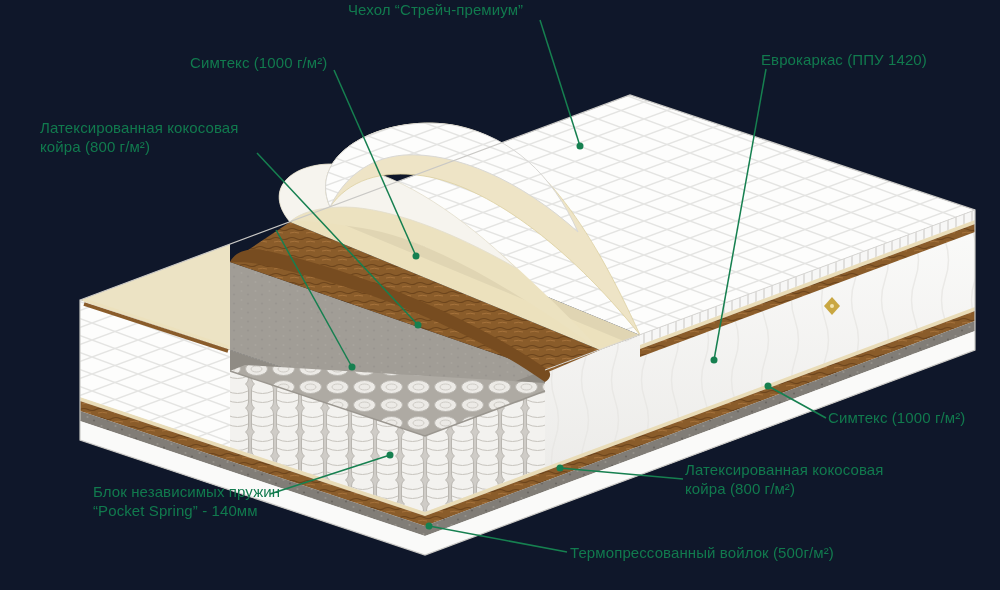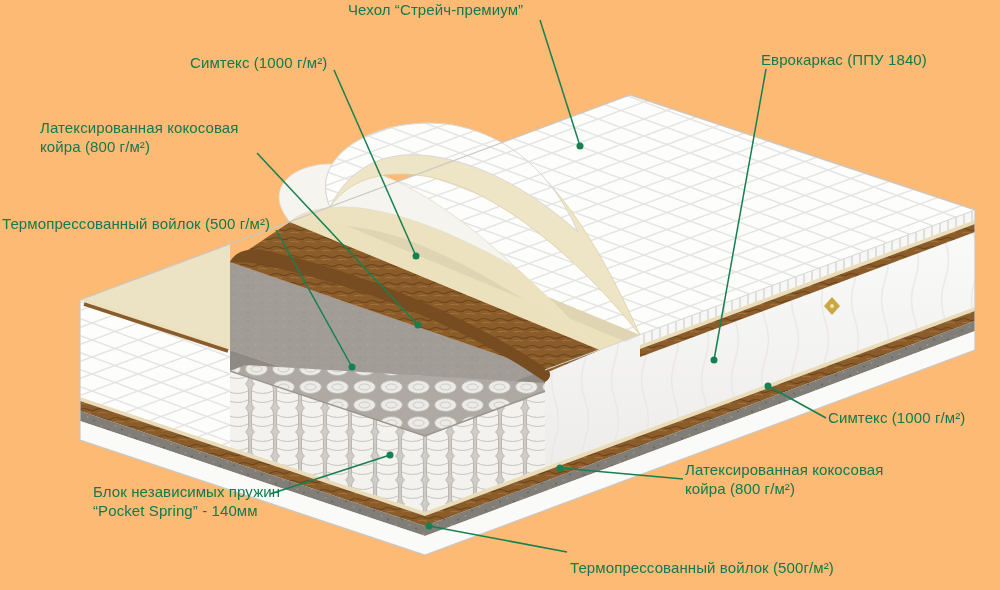--- a/index.html
+++ b/index.html
@@ -1,16 +1,16 @@
 <!DOCTYPE html>
 <html><head>
 <meta charset="utf-8">
 <style>
   html,body{margin:0;padding:0;background:#ffffff;}
-  .stage{position:relative;width:1000px;height:590px;background:#fdba74;overflow:hidden;
+  .stage{position:relative;width:1000px;height:590px;background:#0f172a;overflow:hidden;
          font-family:"Liberation Sans",sans-serif;}
   .stage svg{position:absolute;left:0;top:0;}
   .label{position:absolute;font-size:15px;line-height:1.25;color:#117a4e;
          white-space:pre-line;letter-spacing:.1px;}
   .leaders{pointer-events:none;}
 </style>
 </head>
 <body>
 
 <div class="stage">
@@ -155,22 +155,21 @@
       <circle cx="560" cy="468" r="3.5"></circle>
       <circle cx="429" cy="526" r="3.5"></circle>
       <circle cx="390" cy="455" r="3.5"></circle>
     </g>
   </svg>
 
   <div class="label" style="left:348px;top:1px;">Чехол “Стрейч-премиум”</div>
   <div class="label" style="left:190px;top:54px;">Симтекс (1000 г/м²)</div>
   <div class="label" style="left:40px;top:119px;width:240px;">Латексированная кокосовая
 койра (800 г/м²)</div>
-  <div class="label" style="left:2px;top:215px;">Термопрессованный войлок (500 г/м²)</div>
-  <div class="label" style="left:761px;top:51px;">Еврокаркас (ППУ 1840)</div>
+  <div class="label" style="left:761px;top:51px;">Еврокаркас (ППУ 1420)</div>
   <div class="label" style="left:828px;top:409px;">Симтекс (1000 г/м²)</div>
   <div class="label" style="left:685px;top:461px;width:240px;">Латексированная кокосовая
 койра (800 г/м²)</div>
-  <div class="label" style="left:570px;top:544px;margin-top:15px;">Термопрессованный войлок (500г/м²)</div>
+  <div class="label" style="left:570px;top:544px;">Термопрессованный войлок (500г/м²)</div>
   <div class="label" style="left:65px;top:483px;width:220px;margin-left:28px;">Блок независимых пружин
 “Pocket Spring” - 140мм</div>
 
 </div>
 
 </body></html>

